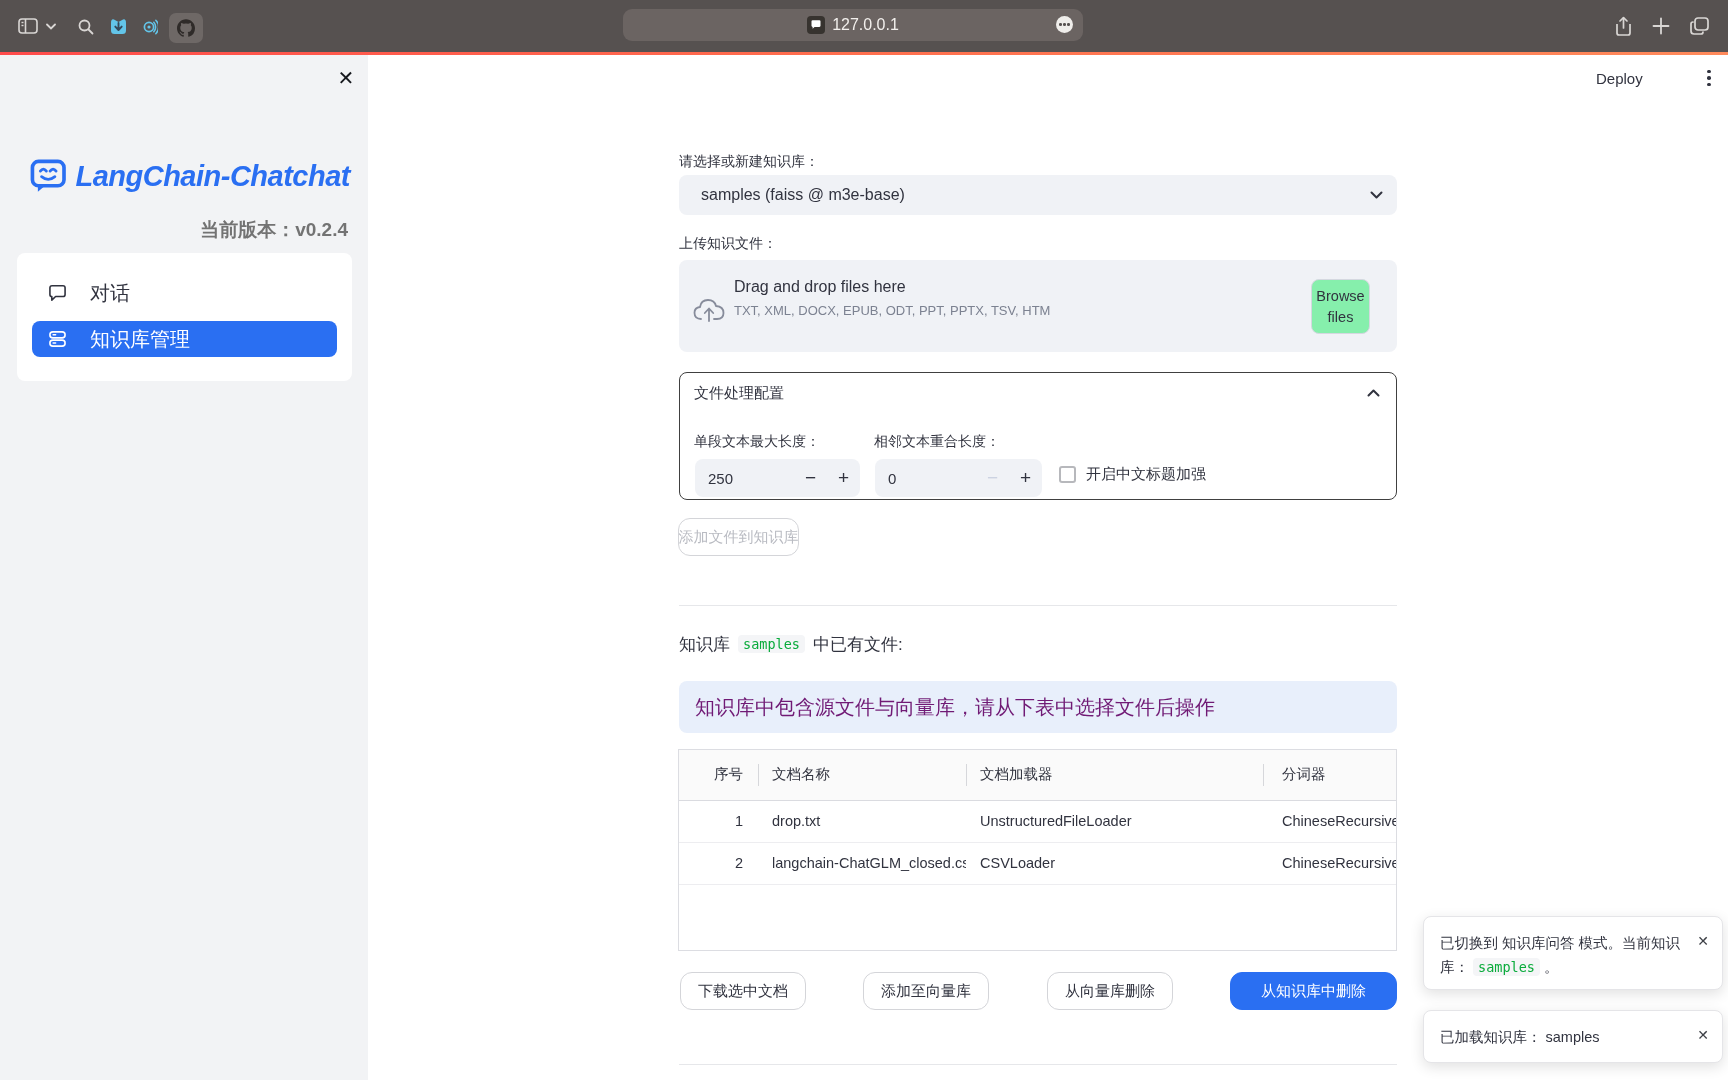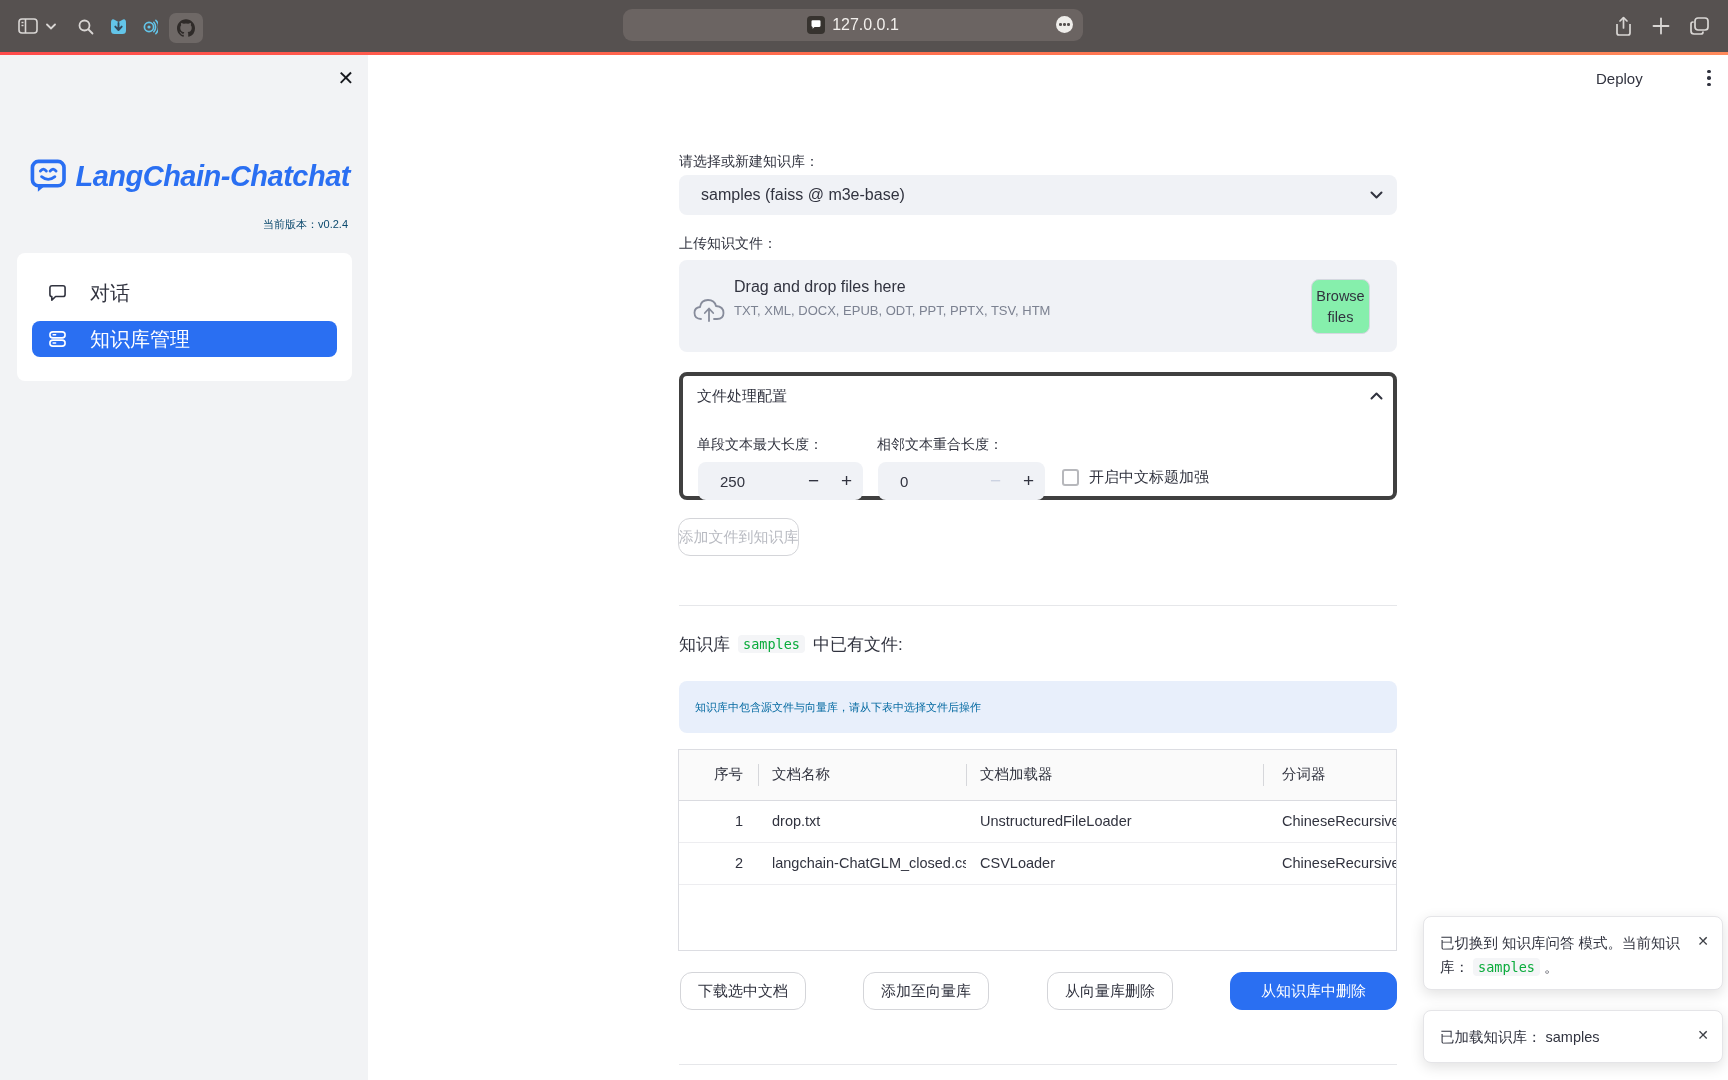--- a/index.html
+++ b/index.html
@@ -24,21 +24,21 @@
   
   .redline { position:absolute; left:0; top:52px; width:1728px; height:3px;
     background:linear-gradient(90deg,#ff4b4b,#ff6f4e,#ff8a5b); }
 
   
   .sidebar { position:absolute; left:0; top:55px; width:368px; height:1025px; background:#f2f3f5; }
   .sb-close { position:absolute; left:333px; top:10px; width:26px; height:26px; font-size:20px; line-height:26px;
     text-align:center; color:#15171c; cursor:pointer; }
   .logo-row { position:absolute; left:30px; top:100px; width:320px; height:42px; display:flex; align-items:center; gap:9px; }
   .logo-text { color:#2a6ff2; font-size:29px; font-weight:700; font-style:italic; letter-spacing:-0.5px; white-space:nowrap; }
-  .version { position:absolute; right:20px; top:162px; font-size:11px; color:#0c4a6e; }
+  .version { position:absolute; right:20px; top:162px; font-size:19px; color:#737373;font-weight:bold; }
   .nav-card { position:absolute; left:17px; top:198px; width:335px; height:128px; background:#fff; border-radius:8px; }
   .nav-item { position:absolute; left:15px; width:305px; height:36px; border-radius:8px; display:flex; align-items:center;
     gap:23px; padding-left:16px; font-size:20px; cursor:pointer; }
   .nav-item.active { background:#2a6ff2; color:#fff; }
 
   
   .main { position:absolute; left:368px; top:55px; width:1360px; height:1025px; background:#fff; }
   .deploy { position:absolute; left:1220px; top:8px; height:30px; padding:0 8px; display:flex; align-items:center;
     font-size:15px; color:#31333f; cursor:pointer;text-align:center; }
   .kebab { position:absolute; left:1326px; top:8px; width:30px; height:30px; display:flex; flex-direction:column;
@@ -50,45 +50,45 @@
     display:flex; align-items:center; padding:0 22px; font-size:16px; cursor:pointer; }
   .select svg { position:absolute; right:14px; }
 
   .dropzone { position:absolute; left:311px; top:205px; width:718px; height:92px; background:#f0f2f6; border-radius:8px; }
   .dz-title { position:absolute; left:55px; top:18px; font-size:16px; color:#31333f; }
   .dz-sub { position:absolute; left:55px; top:43px; width:575px; font-size:13px; line-height:16px; color:#7c8291; }
   .browse-btn { position:absolute; right:27px; top:19px; width:59px; height:55px; background:#86efac; border:1px solid #d5d8e0;
     border-radius:8px; font-size:14.5px; color:#31333f; display:flex; align-items:center; justify-content:center;
     text-align:center; line-height:21px; cursor:pointer; }
 
-  .expander { position:absolute; left:311px; top:317px; width:718px; height:128px; border:4px solid #404040; border-radius:8px; }
+  .expander { position:absolute; left:311px; top:317px; width:718px; height:128px; border:1px solid #404040; border-radius:8px; }
   .exp-head { position:absolute; left:0; top:0; width:716px; height:40px; display:flex; align-items:center;
     padding:0 14px; font-size:15px; font-weight:500; cursor:pointer; }
   .exp-head svg { position:absolute; right:16px; }
   .num-label { position:absolute; top:60px; font-size:14px; }
   .numinput { position:absolute; top:86px; height:38px; background:#f0f2f6; border-radius:8px; display:flex; align-items:center; }
-  .numinput .val { flex:1; padding-left:22px; font-size:15px; }
+  .numinput .val { flex:1; padding-left:13px; font-size:15px; }
   .step { width:33px; height:38px; display:flex; align-items:center; justify-content:center; font-size:19px;
     color:#31333f; cursor:pointer; }
   .step.dim { color:#ccd3e2; }
   .checkrow { position:absolute; left:379px; top:92px; display:flex; align-items:center; gap:10px; }
   .checkbox { width:17px; height:17px; border:2px solid rgba(49,51,63,.35); border-radius:3px; background:#fff; cursor:pointer; }
   .checkrow span { font-size:15px; }
 
   .btn { border-radius:12px; font-size:15px; display:flex; align-items:center; justify-content:center; cursor:pointer;
     background:#fff; border:1px solid #d4d5d9; color:#31333f; white-space:nowrap; }
   .add-btn { position:absolute; left:310px; top:463px; width:121px; height:38px; color:#b9bbc2; }
   .divider { position:absolute; left:311px; width:718px; height:1px; background:#e6e7ea; }
 
   .files-heading { position:absolute; left:311px; top:576px; height:26px; display:flex; align-items:center; gap:8px;
     font-size:17px; font-weight:500; }
   .code { font-family:"DejaVu Sans Mono","Liberation Mono",monospace; font-size:13.5px; color:#09ab3b;
     background:#f4f5f7; border-radius:4px; padding:1px 5px; }
   .info { position:absolute; left:311px; top:626px; width:718px; height:52px; background:#e8effb; border-radius:8px;
-    display:flex; align-items:center; padding:0 16px; font-size:11px; color:#0369a1; }
+    display:flex; align-items:center; padding:0 16px; font-size:20px; color:#701a75; }
 
   .tablebox { position:absolute; left:310px; top:694px; width:719px; height:202px; border:1px solid #dcdde2;
     overflow:hidden; background:#fff; }
   table.grid { border-collapse:collapse; table-layout:fixed; width:824px; }
   .grid col:nth-child(1){width:79px;} .grid col:nth-child(2){width:208px;}
   .grid col:nth-child(3){width:297px;} .grid col:nth-child(4){width:240px;}
   .grid th { height:50px; background:#fafafa; font-weight:400; font-size:14.5px; text-align:left; padding:0 14px;
     border-bottom:1px solid #dadbe0; position:relative; }
   .grid th:first-child { text-align:right; padding-right:15px; }
   .grid th + th::before { content:""; position:absolute; left:0; top:14px; width:1px; height:22px; background:#d6d7db; }

